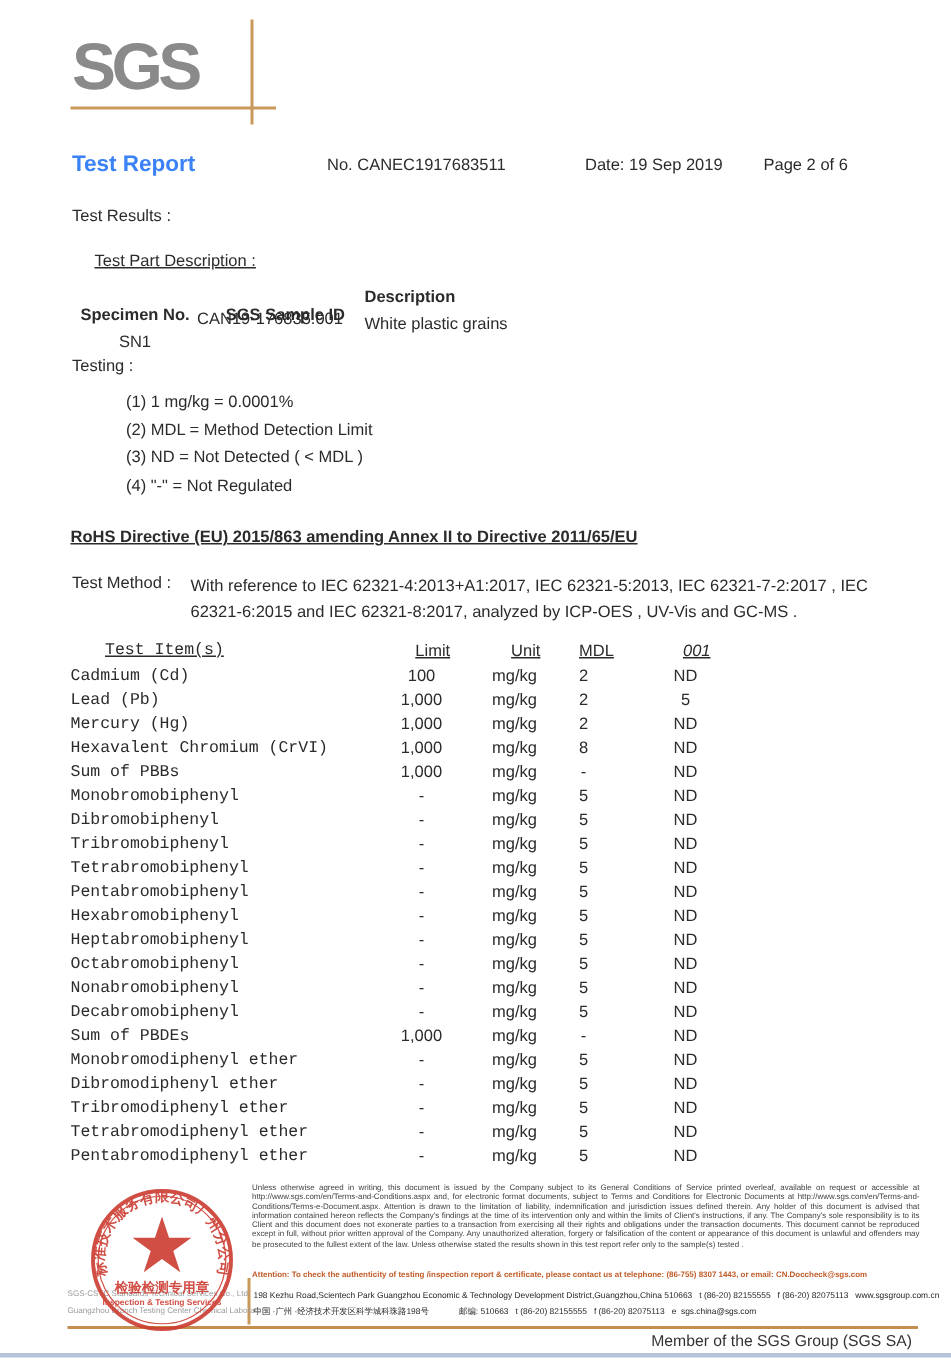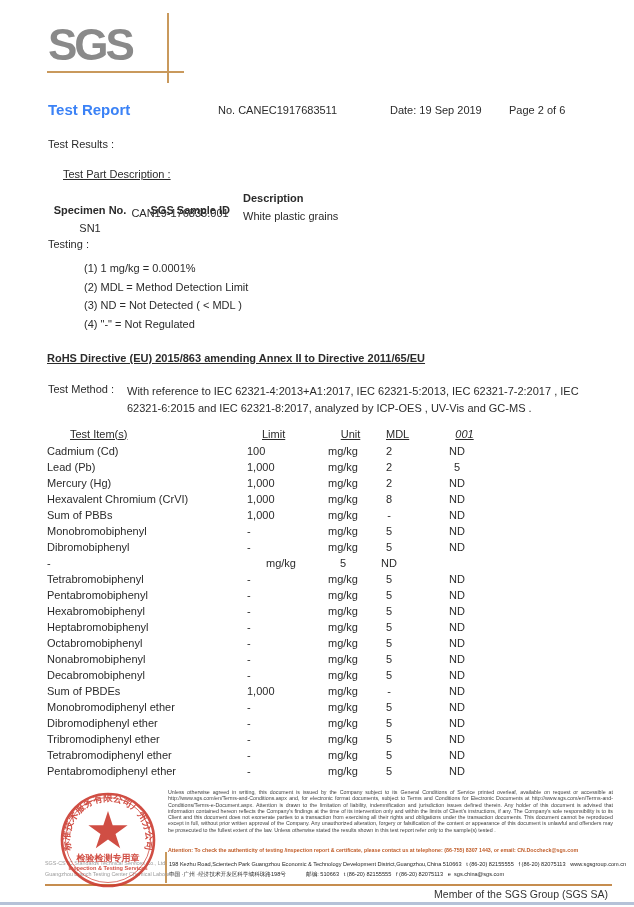--- a/index.html
+++ b/index.html
@@ -31,22 +31,22 @@
   .remarks-list{position:absolute;left:84px;top:259px;font-size:11px;line-height:18.6px;color:#2b2b2b;}
 
   
   .tm-label{position:absolute;left:48px;top:383px;font-size:11px;}
   .tm-text{position:absolute;left:127px;top:383px;width:480px;font-size:11px;line-height:16.5px;}
 
   
   .rtable{position:absolute;left:47px;top:425px;width:470px;font-size:11px;color:#2b2b2b;}
   .rrow{display:grid;grid-template-columns:200px 68px 56px 36px 100px;height:16px;align-items:center;}
   .rrow.hdr{height:17px;margin-bottom:1px;}
-  .c-item{text-align:left;}
-  .c-limit{text-align:left;}
+  .c-item{text-align:left;font-family:Liberation Mono, monospace;}
+  .c-limit{text-align:center;}
   .c-unit,.c-mdl,.c-result{text-align:center;}
   .hdr .c-item{padding-left:8px;}
   .hdr-001{font-style:italic;}
 
   
   .disclaimer{position:absolute;left:168px;top:789px;width:445px;font-size:5.3px;
               line-height:6.3px;color:#3f3f3f;text-align:justify;}
   .attention{position:absolute;left:168px;top:847px;width:445px;font-size:5.3px;
              line-height:6.2px;color:#c05c28;font-weight:bold;}
   .addr{position:absolute;left:169px;font-size:5.6px;color:#1f1f1f;white-space:pre;}
@@ -157,20 +157,21 @@
           <div class="c-result">ND</div>
         </div>
         <div class="rrow">
           <div class="c-item">Dibromobiphenyl</div>
           <div class="c-limit">-</div>
           <div class="c-unit">mg/kg</div>
           <div class="c-mdl">5</div>
           <div class="c-result">ND</div>
         </div>
         <div class="rrow">
+          <div class="c-item">Tribromobiphenyl</div>
           <div class="c-limit">-</div>
           <div class="c-unit">mg/kg</div>
           <div class="c-mdl">5</div>
           <div class="c-result">ND</div>
         </div>
         <div class="rrow">
           <div class="c-item">Tetrabromobiphenyl</div>
           <div class="c-limit">-</div>
           <div class="c-unit">mg/kg</div>
           <div class="c-mdl">5</div>

